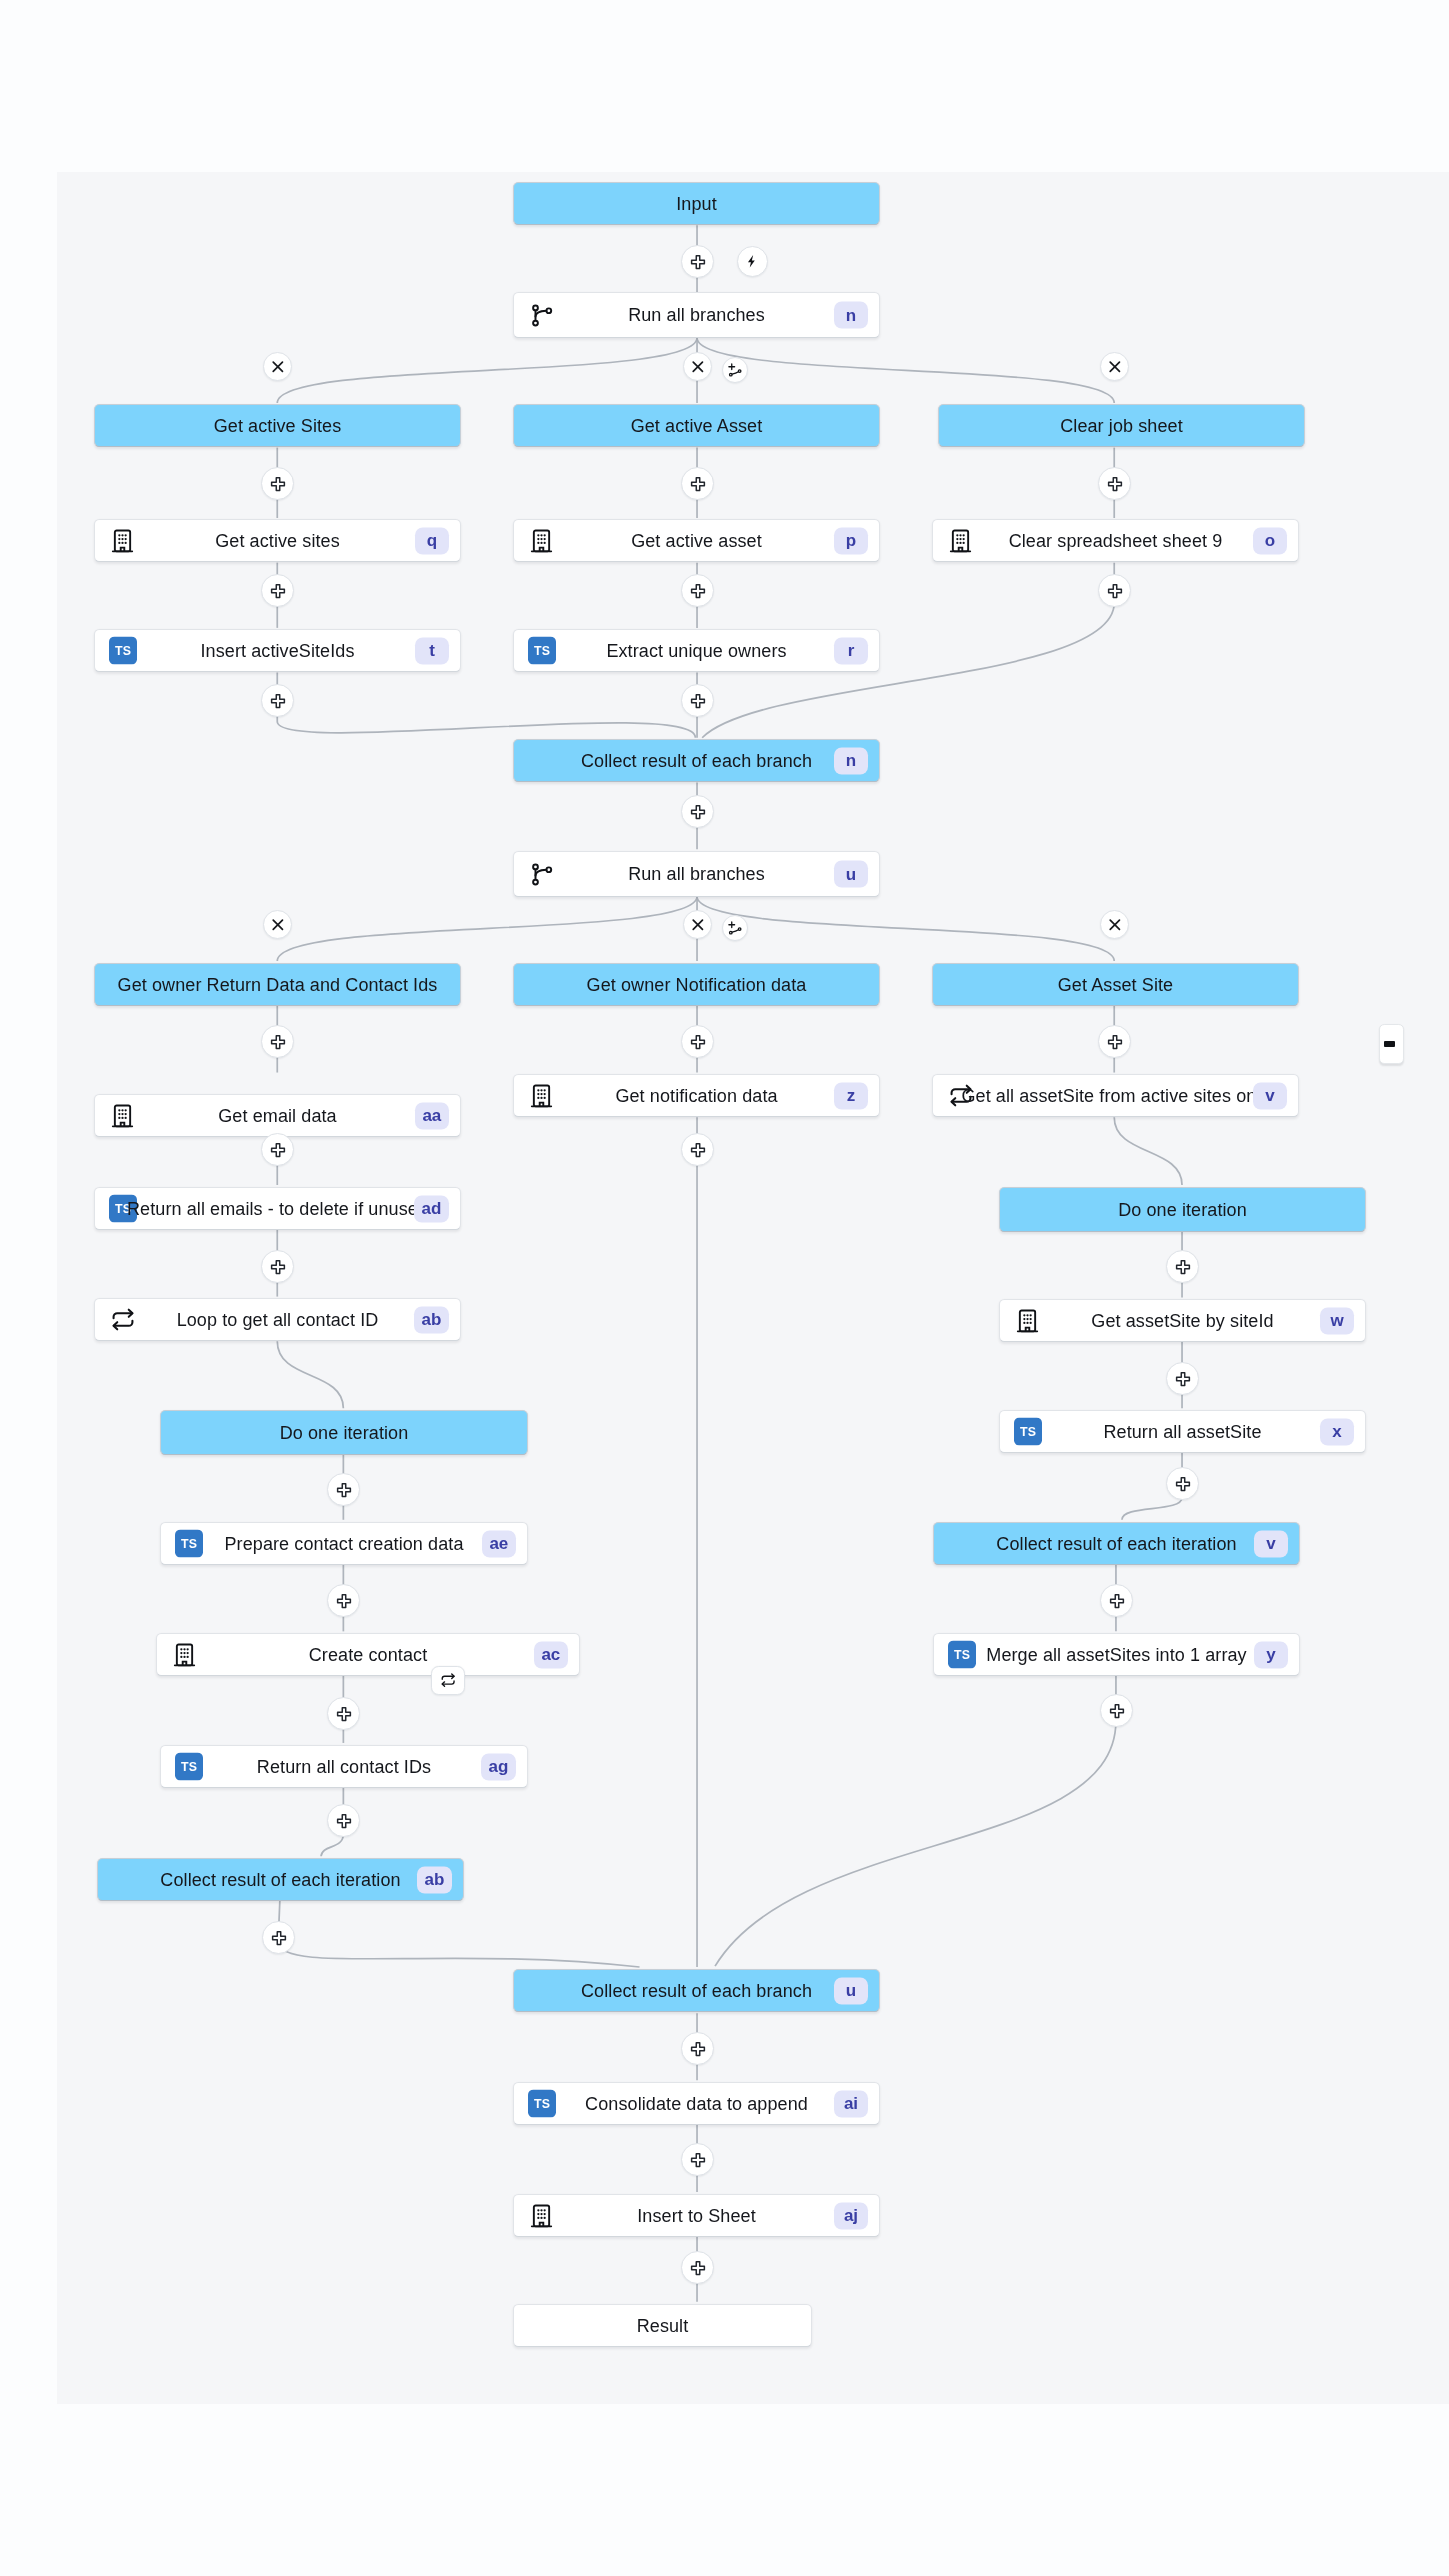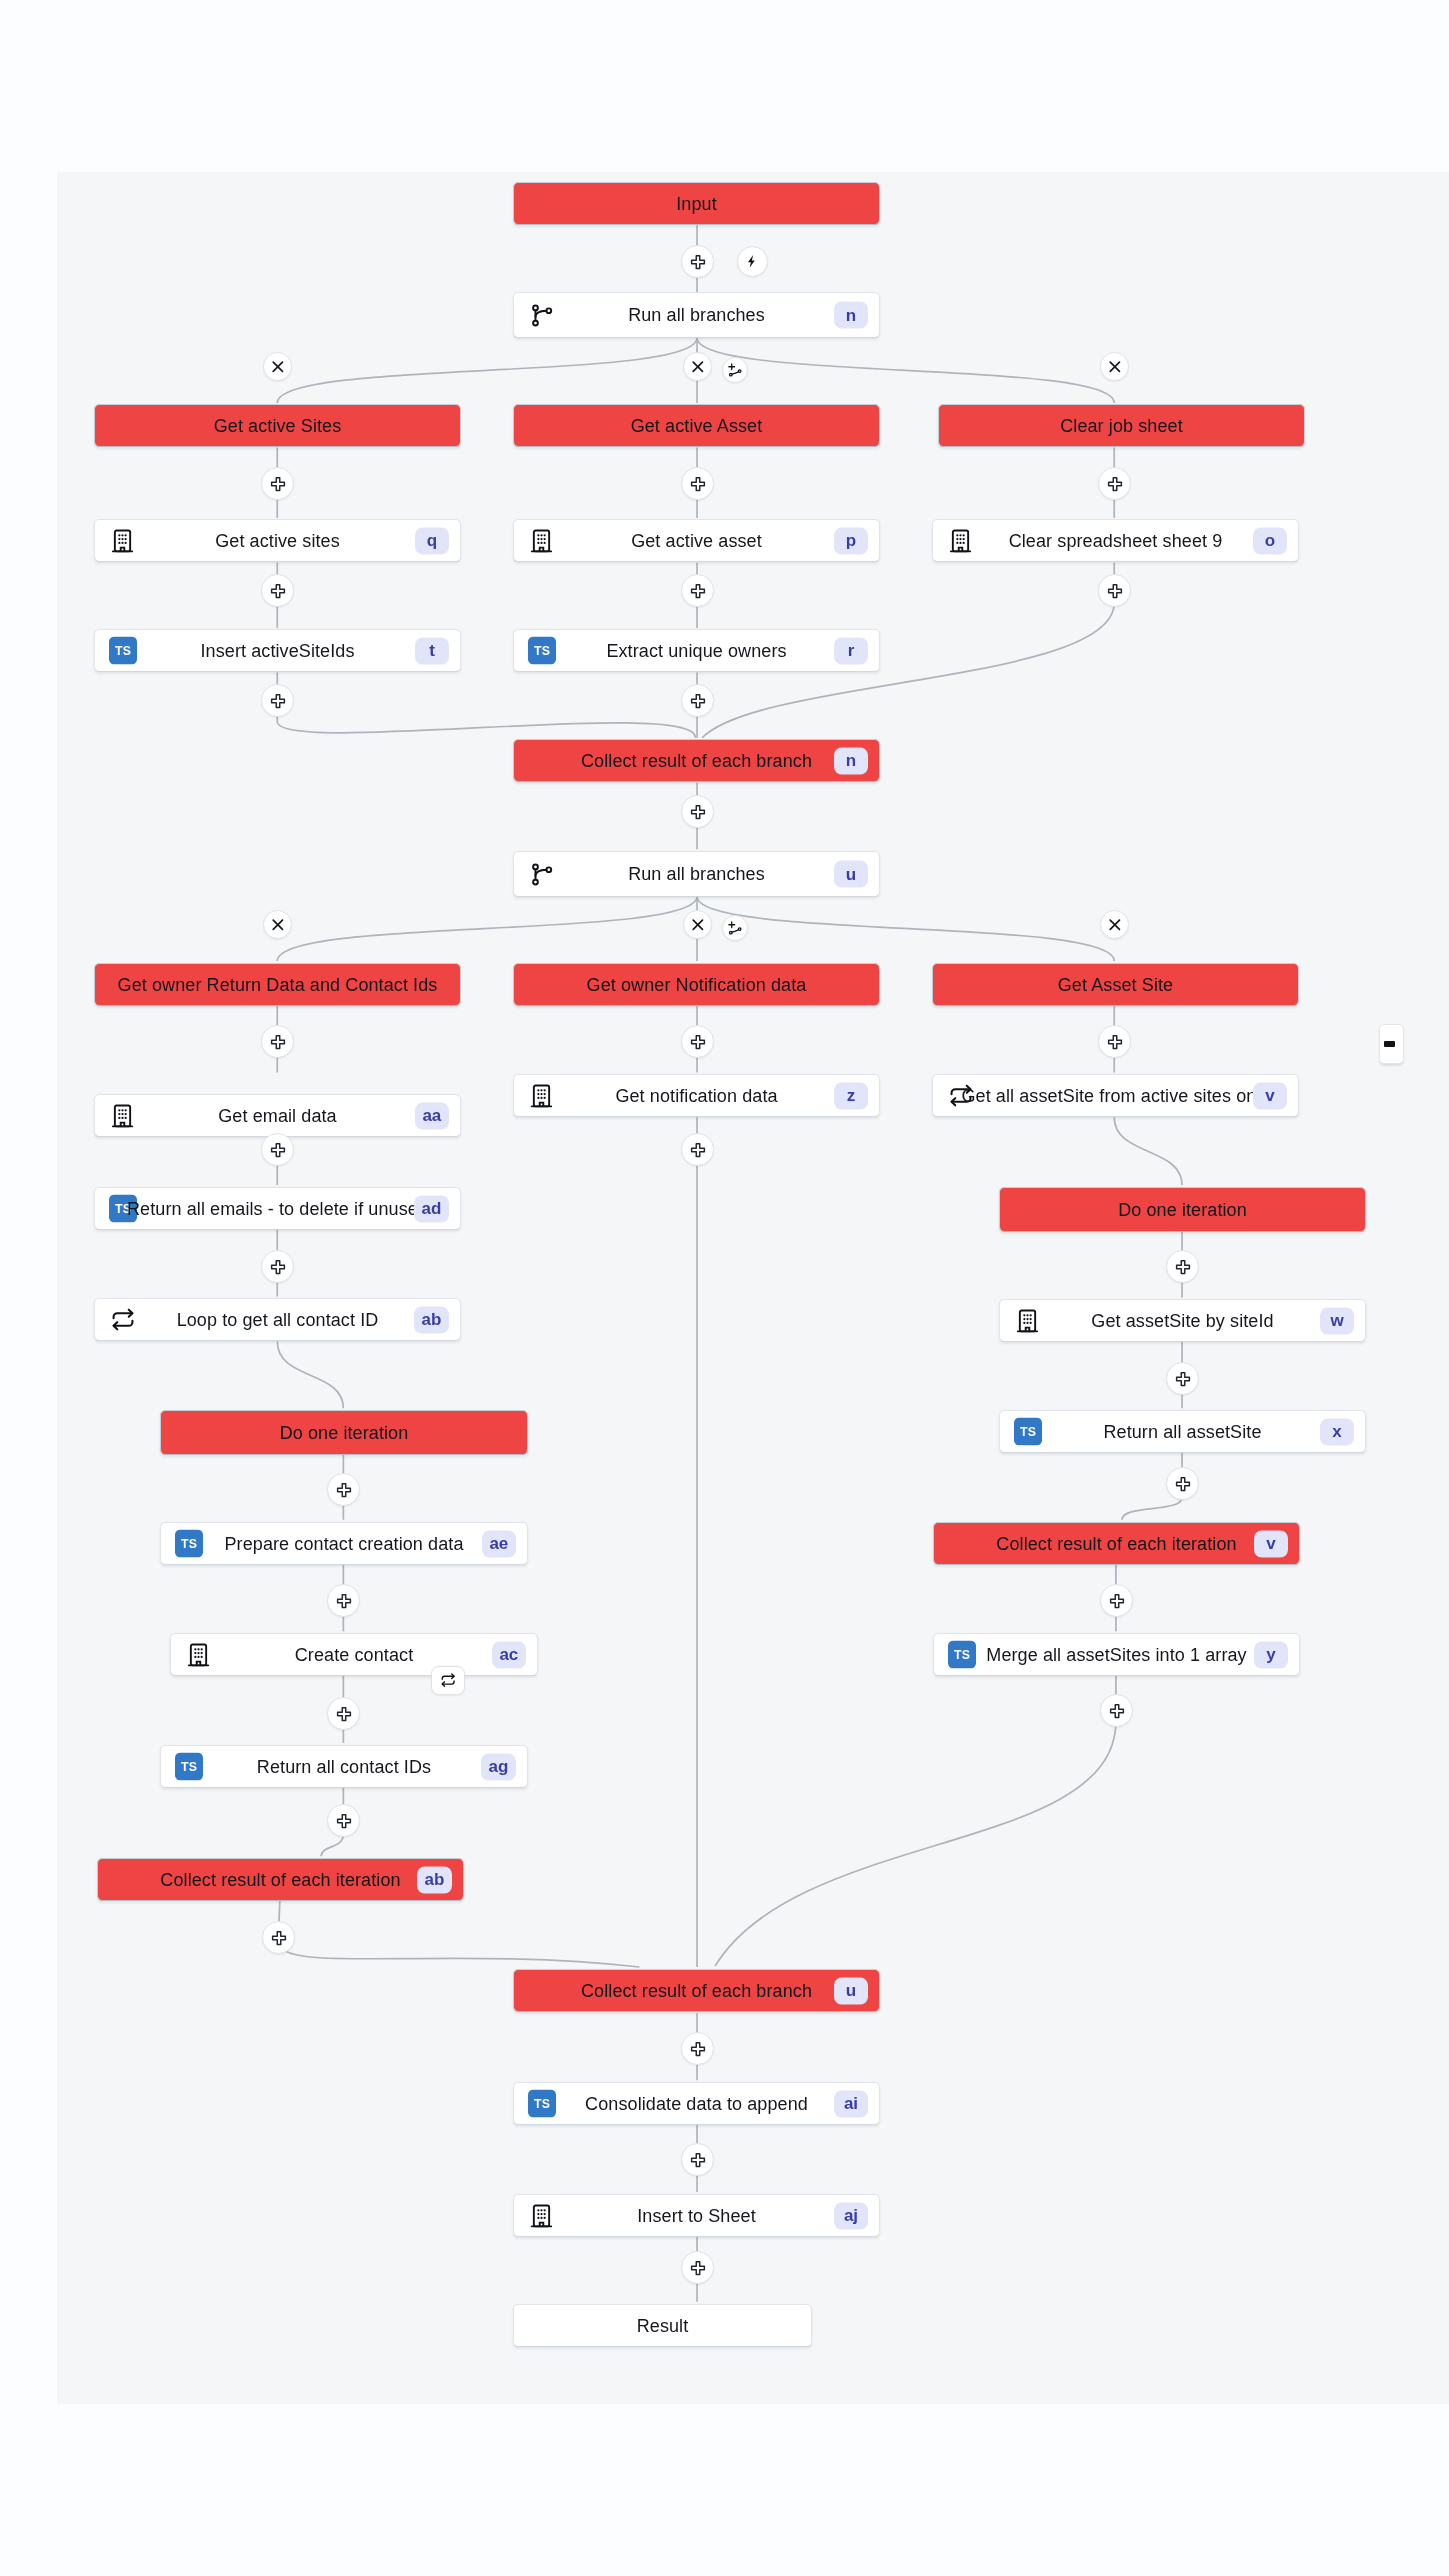--- a/index.html
+++ b/index.html
@@ -14,21 +14,21 @@
   svg.edges{position:absolute;left:0;top:0;width:1449px;height:2576px;pointer-events:none;}
   svg.edges path{fill:none;stroke:#aeb4bc;stroke-width:2px;}
   .node{
     position:absolute;border-radius:5.2px;box-sizing:border-box;
   }
   .node.white{
     background:#ffffff;border:1.3px solid #e1e4e8;border-bottom-color:#d2d7dc;
     box-shadow:0 1.7px 2.6px rgba(20,28,40,.08);
   }
   .node.gray{
-    background:#ef4444;border:1.3px solid #c6cfd7;border-bottom-color:#b2bdc7;
+    background:#7dd3fc;border:1.3px solid #c6cfd7;border-bottom-color:#b2bdc7;
     box-shadow:0 1.7px 2.6px rgba(20,28,40,.09);
   }
   .node .label{
     position:absolute;left:0;right:0;top:50%;transform:translateY(-50%);
     text-align:center;font-size:18px;color:#15171c;letter-spacing:0.1px;
     white-space:nowrap;
   }
   .node .icon{
     position:absolute;left:13px;top:50%;transform:translateY(-50%);
     width:29px;height:29px;display:flex;align-items:center;justify-content:center;
@@ -319,21 +319,21 @@
       <div class="node white" style="left: 160px; top: 1522px; width: 368px; height: 43px;">
         <span class="icon">
           <svg width="28" height="28" viewBox="0 0 34 34">
             <rect width="34" height="34" rx="6.5" fill="#3178c6"></rect>
             <text x="17" y="22.5" font-size="15" font-weight="bold" fill="#ffffff" text-anchor="middle" font-family="Liberation Sans, sans-serif">TS</text>
           </svg>
         </span>
         <span class="label">Prepare contact creation data</span>
         <span class="badge">ae</span>
       </div>
-      <div class="node white" style="left: 170px; top: 1633px; width: 368px; height: 43px;">
+      <div class="node white" style="left: 156px; top: 1633px; width: 424px; height: 43px;">
         <span class="icon">
           <svg width="27" height="27" viewBox="0 0 24 24">
             <rect x="5.2" y="2.6" width="13.6" height="18.6" rx="1.6" fill="none" stroke="#101216" stroke-width="1.7"></rect>
             <g fill="#101216">
               <circle cx="9.2" cy="6.9" r="1"></circle>
               <circle cx="12" cy="6.9" r="1"></circle>
               <circle cx="14.8" cy="6.9" r="1"></circle>
               <circle cx="9.2" cy="10.3" r="1"></circle>
               <circle cx="12" cy="10.3" r="1"></circle>
               <circle cx="14.8" cy="10.3" r="1"></circle>

